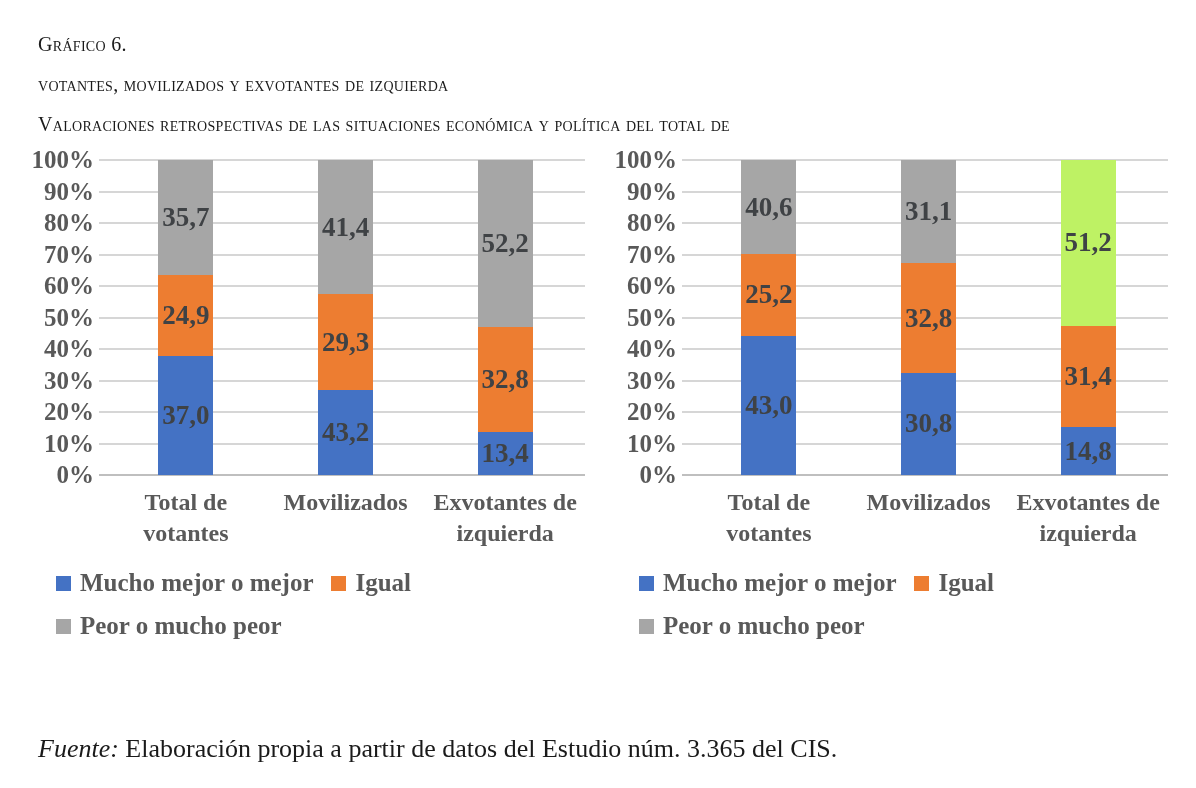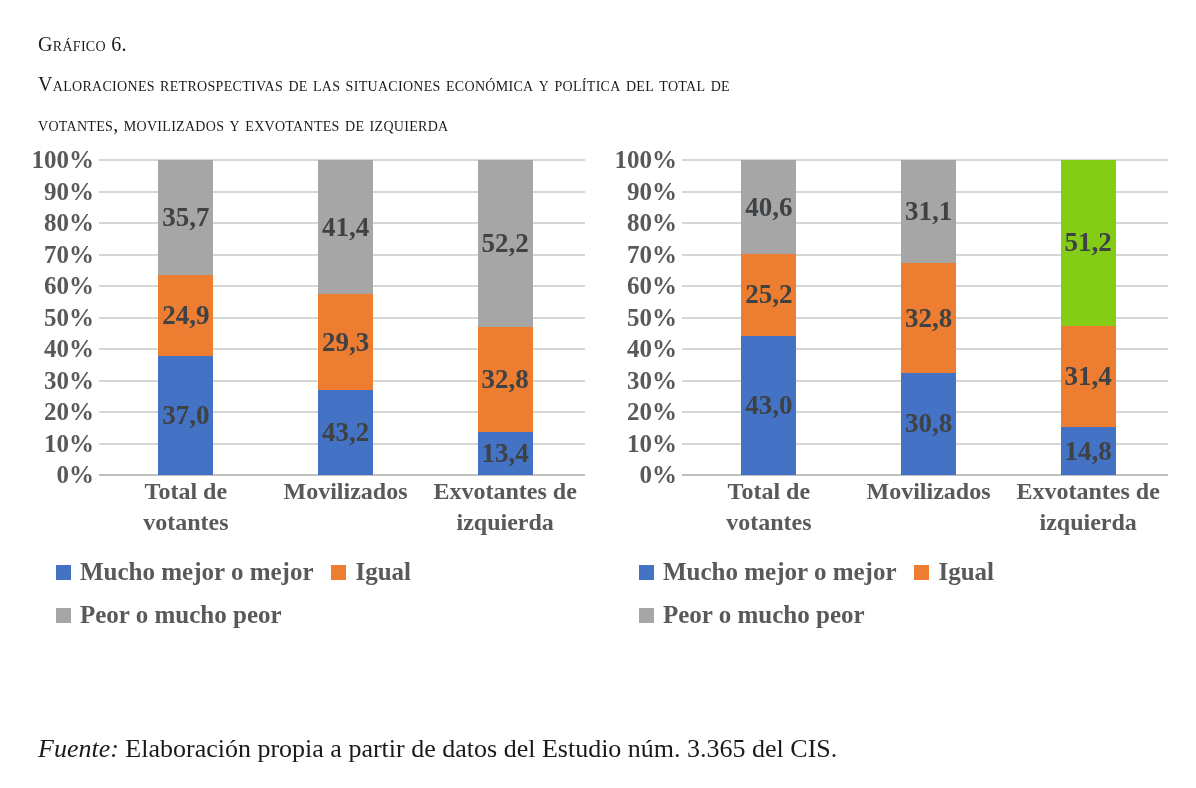--- a/index.html
+++ b/index.html
@@ -25,40 +25,40 @@
     font-weight:bold;font-size:25px;color:#595959;white-space:nowrap;
   }
   .plot{position:relative;flex:1;height:315px;}
   .gridline{position:absolute;left:-7px;right:0;height:2px;background:#d6d6d6;}
   .gridline.baseline{background:#bfbfbf;}
   .bars{position:absolute;left:0;right:0;top:0;bottom:0;display:flex;}
   .cat-cell{flex:1;display:flex;justify-content:center;align-items:flex-end;}
   .bar{width:55px;height:100%;display:flex;flex-direction:column-reverse;}
   .segment{width:100%;display:flex;align-items:center;justify-content:center;overflow:visible;}
   .seg-label{font-weight:bold;font-size:27px;color:#3f4245;white-space:nowrap;}
-  .x-labels{display:flex;margin-left:78px;padding-top:1px;}
+  .x-labels{display:flex;margin-left:78px;padding-top:12px;}
   .x-label{
     flex:1;text-align:center;font-weight:bold;font-size:24px;color:#595959;
     line-height:1.3;white-space:pre;overflow:visible;
   }
   .legend{margin:20px 0 0 28px;}
   .legend-row{display:flex;gap:18px;margin-bottom:15px;align-items:center;}
   .legend-item{display:flex;align-items:center;gap:9px;}
   .legend-swatch{width:15px;height:15px;flex:none;}
   .legend-label{font-weight:bold;font-size:25px;color:#595959;white-space:nowrap;}
   .footer{position:absolute;left:38px;top:734px;font-size:26px;color:#1a1a1a;white-space:nowrap;}
   .footer .src{font-style:italic;}
 </style>
 </head>
 <body>
 
 <div class="header">
   <div class="header-line">Gráfico 6.</div>
+  <div class="header-line">votantes, movilizados y exvotantes de izquierda</div>
   <div class="header-line">Valoraciones retrospectivas de las situaciones económica y política del total de</div>
-  <div class="header-line">votantes, movilizados y exvotantes de izquierda</div>
 </div>
 
 <div class="charts">
   <div class="chart">
     <div class="chart-body">
       <div class="y-axis">
           <div class="ytick" style="top: 0%;">100%</div>
           <div class="ytick" style="top: 10%;">90%</div>
           <div class="ytick" style="top: 20%;">80%</div>
           <div class="ytick" style="top: 30%;">70%</div>
@@ -206,21 +206,21 @@
               </div>
             </div>
             <div class="cat-cell">
               <div class="bar">
                 <div class="segment" style="height: 15.1951%; background: rgb(68, 114, 196);">
                   <div class="seg-label" style="color: rgb(63, 66, 69);">14,8</div>
                 </div>
                 <div class="segment" style="height: 32.2382%; background: rgb(237, 125, 49);">
                   <div class="seg-label" style="color: rgb(63, 66, 69);">31,4</div>
                 </div>
-                <div class="segment" style="height: 52.5667%; background: #84cc16;">
+                <div class="segment" style="height: 52.5667%; background: #bef264;">
                   <div class="seg-label" style="color: rgb(63, 66, 69);">51,2</div>
                 </div>
               </div>
             </div>
           </div>
         </div>
     </div>
     <div class="x-labels">
         <div class="x-label">Total de
 votantes</div>

